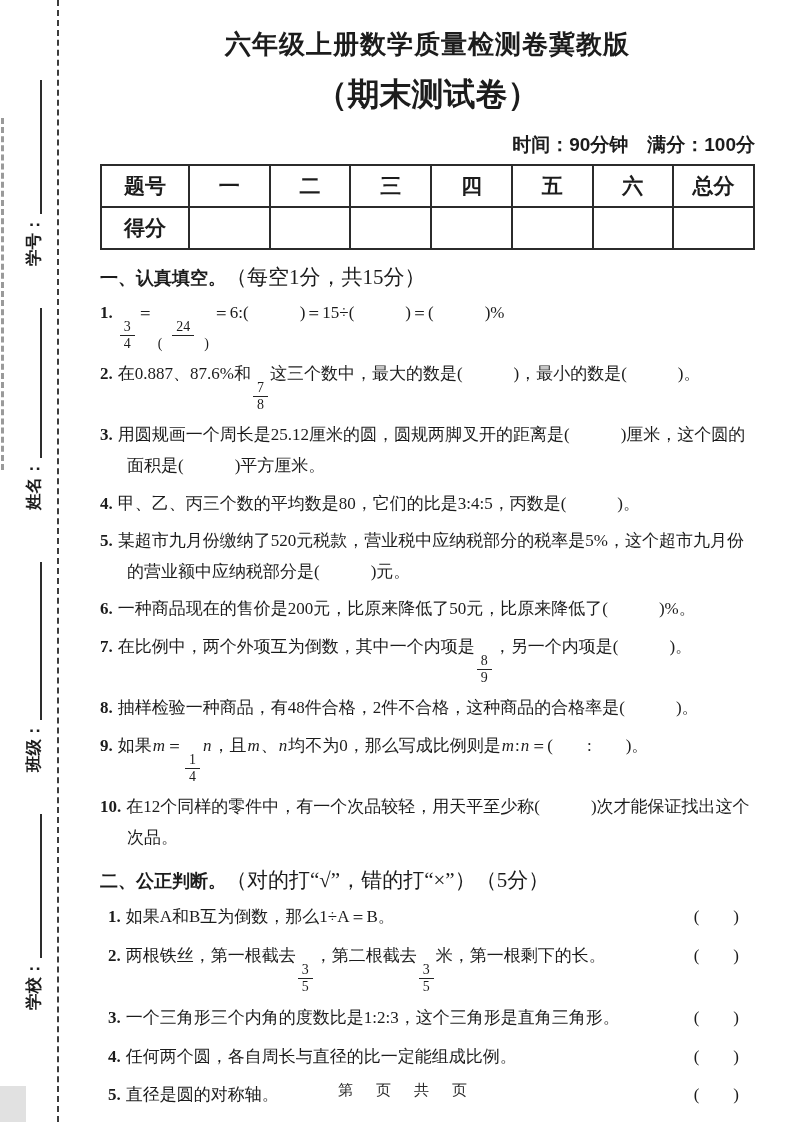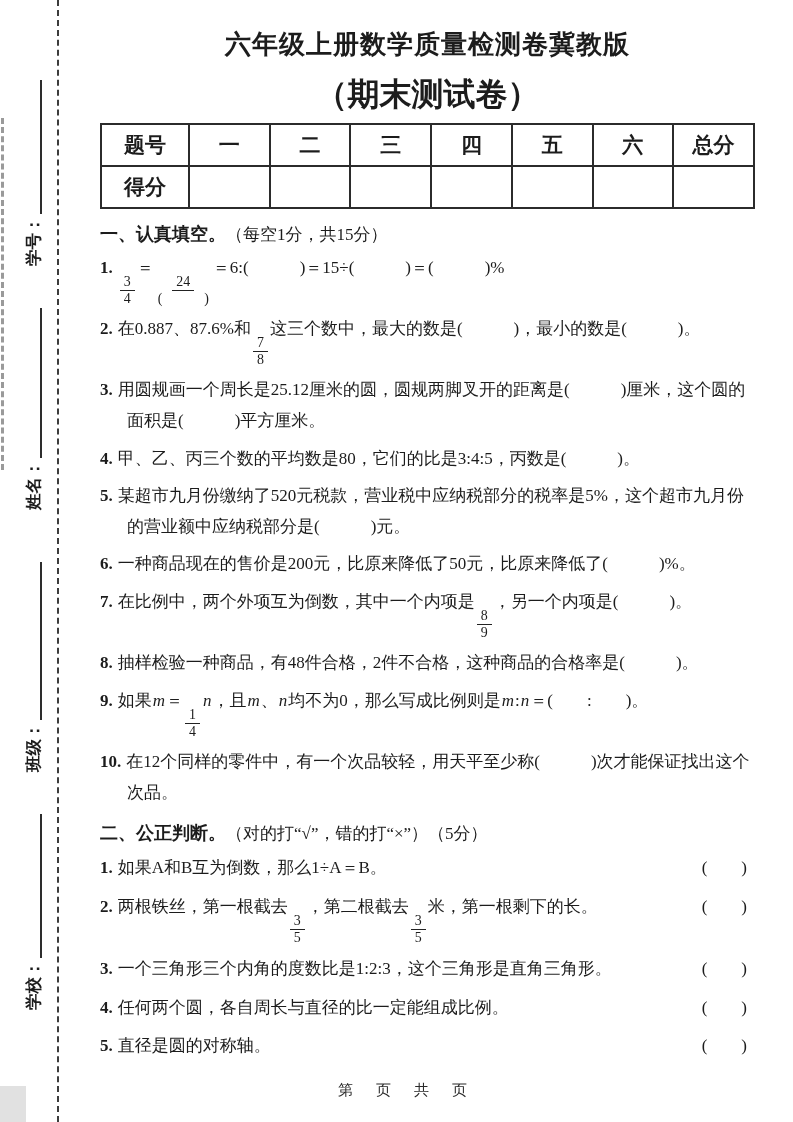--- a/index.html
+++ b/index.html
@@ -50,32 +50,32 @@
     width:100%;border-collapse:collapse;margin-top:6px;table-layout:fixed;padding-left:42px;
   }
   table.score td{
     border:2.5px solid #2b2b2b;height:40px;text-align:center;
     font-size:21px;font-weight:600;padding:0;
   }
   td.c0{width:86px;}
   
   .sec-heading{margin:13px 0 6px 0;font-size:18px;}
   .sec-bold{font-weight:bold;font-family:"Liberation Sans","DejaVu Sans",sans-serif;}
-  .sec-note{font-size:17px;font-family:Liberation Serif, serif;}
+  .sec-note{font-size:21px;font-family:Liberation Serif, serif;}
   .q{margin:7px 0;padding-left:27px;text-indent:-27px;font-size:17px;line-height:1.8;}
   .qnum{font-weight:bold;padding-right:5px;}
   .vr{font-style:italic;padding:0 1px;}
   .frac{
     display:inline-flex;flex-direction:column;align-items:center;
     vertical-align:-0.95em;line-height:1.15;font-size:0.82em;text-indent:0;
     margin:0 2px;
   }
   .frac .fn{display:block;border-bottom:1.5px solid #222;padding:0 4px;}
   .frac .fd{display:block;padding:0 2px;}
-  .jrow{display:flex;align-items:flex-start;margin:8px 0;font-size:17px;line-height:1.8;gap:20px;}
+  .jrow{display:flex;align-items:flex-start;margin:8px 8px;font-size:17px;line-height:1.8;gap:20px;}
   .jrow .jtext{flex:1 1 auto;padding-left:27px;text-indent:-27px;}
   .jrow .jans{flex:0 0 auto;white-space:pre;margin-left:10px;padding-right:8px;}
   .footer{
     position:absolute;left:16px;right:0;bottom:22px;text-align:center;
     font-size:15px;letter-spacing:4px;color:#2a2a2a;
   }
 </style>
 </head>
 <body>
 
@@ -97,20 +97,21 @@
 </div>
 <div class="side-field sf-xuexiao">
   <span class="lbl">学校：</span>
   <span class="side-line"></span>
 </div>
 
 <div class="content">
 
   <div class="title">六年级上册数学质量检测卷冀教版</div>
   <div class="subtitle">（期末测试卷）</div>
+  <div class="exam-info">时间：90分钟　满分：100分</div>
 
   <table class="score">
     <tbody>
         <tr>
       <td class="c0">题号</td>
       <td>一</td>
       <td>二</td>
       <td>三</td>
       <td>四</td>
       <td>五</td>

